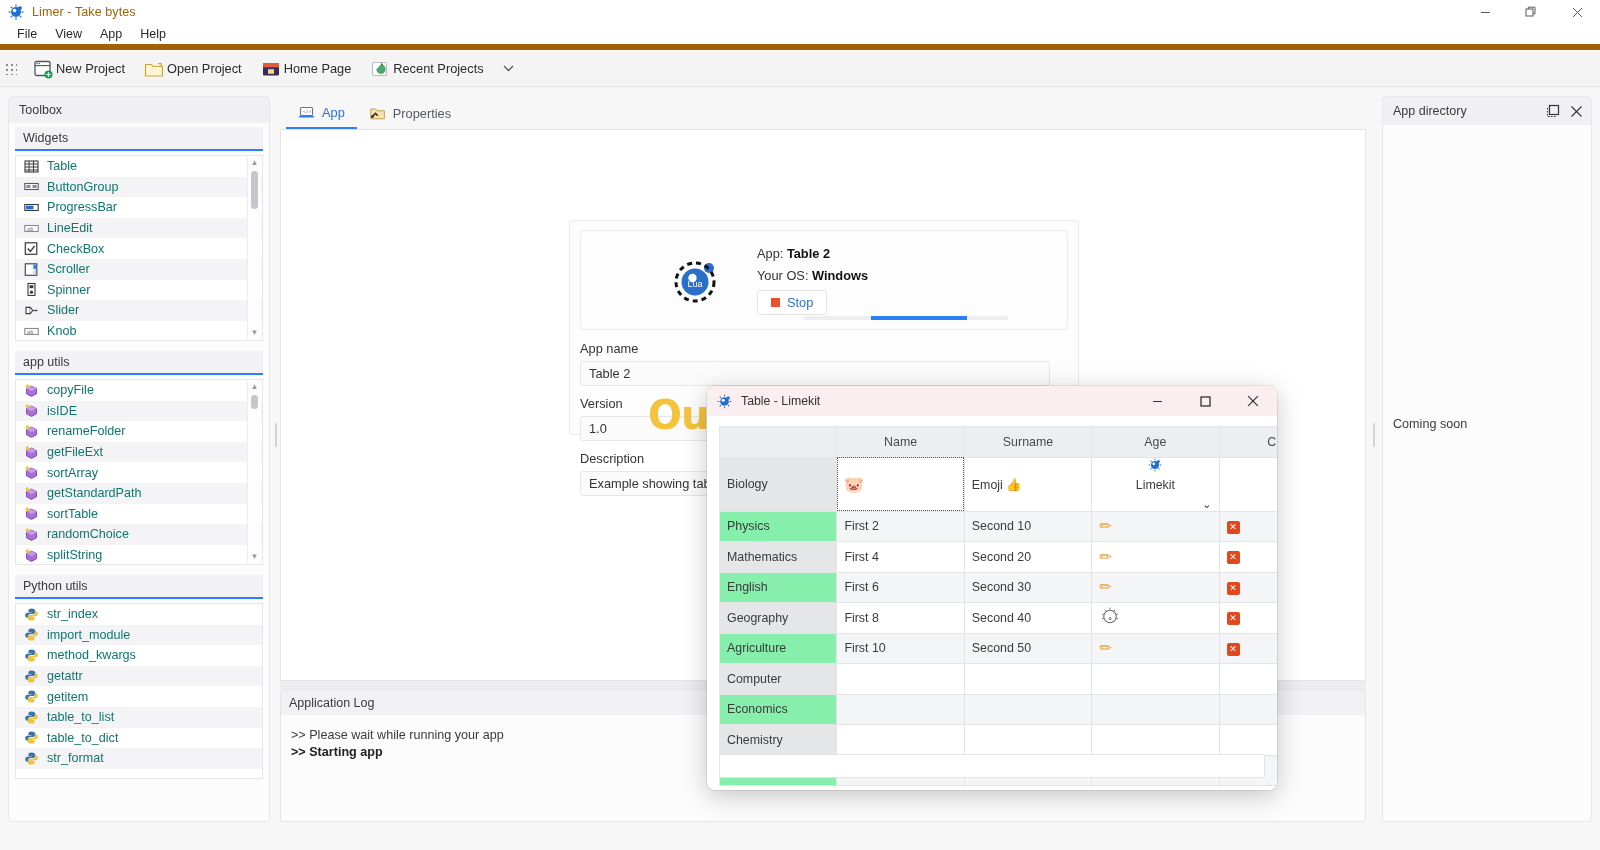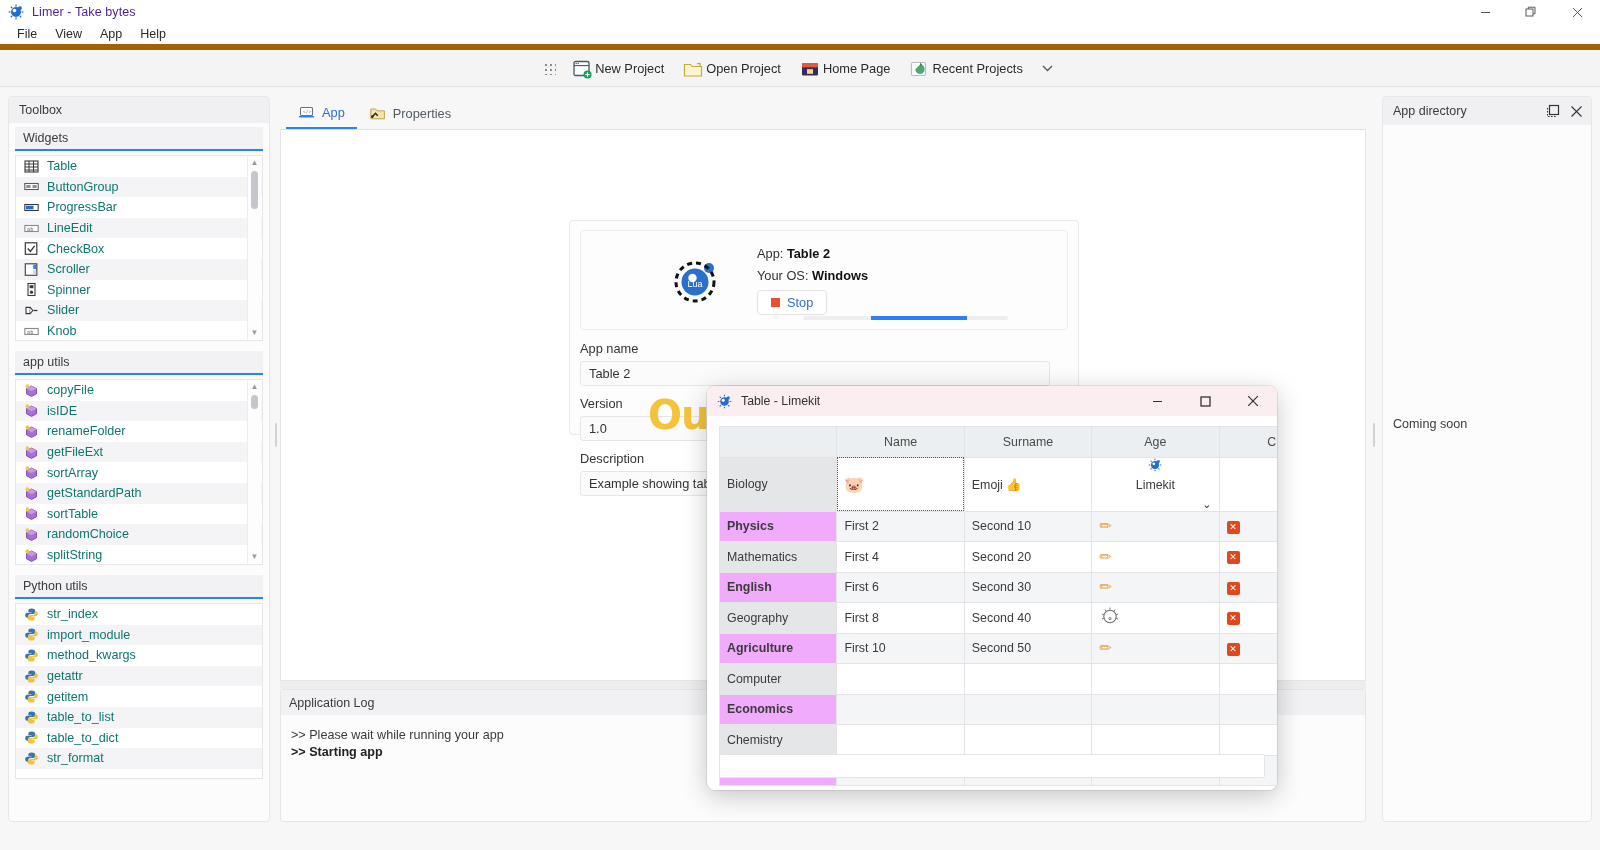--- a/index.html
+++ b/index.html
@@ -17,21 +17,21 @@
   
   .titlebar {
     position: absolute; left: 0; top: 0; width: 1600px; height: 24px;
     background: #ffffff;
     display: flex; align-items: center;
   }
   .tb-icon {
     width: 16px; height: 16px; margin-left: 8px; margin-right: 8px;
     flex: 0 0 auto;
   }
-  .tb-title { font-size: 12.5px; color: #4c1d95; letter-spacing: .1px; }
+  .tb-title { font-size: 12.5px; color: #a16207; letter-spacing: .1px; }
   .tb-controls { margin-left: auto; display: flex; height: 24px; }
   .tb-btn {
     width: 46px; height: 24px; display: flex; align-items: center; justify-content: center;
     color: #5a5a5a;
   }
   .tb-btn svg { display: block; }
 
   
   .menubar {
     position: absolute; left: 0; top: 24px; width: 1600px; height: 26px;
@@ -41,21 +41,21 @@
   }
   .menu-item {
     font-size: 12.5px; color: #2a2a2a; padding: 3px 9px; border-radius: 3px;
   }
 
   
   .toolbar {
     position: absolute; left: 0; top: 51px; width: 1600px; height: 36px;
     background: #f4f4f5;
     border-bottom: 1px solid #e2e2e4;
-    display: flex; align-items: center; justify-content: center;
+    display: flex; align-items: center;
   }
   .grip {
     width: 22px; height: 36px; display:flex; align-items:center; justify-content:center;
   }
   .grip i {
     display:block; width: 12px; height: 12px;
     background-image:
       radial-gradient(circle 1.3px at 2px 2px, #8a8a8e 99%, transparent 100%),
       radial-gradient(circle 1.3px at 7px 2px, #8a8a8e 99%, transparent 100%),
       radial-gradient(circle 1.3px at 12px 2px, #8a8a8e 99%, transparent 100%),
@@ -249,21 +249,21 @@
   .dlg-body { padding: 10px 12px 0 12px; }
   .tbl { width: 628px; border-collapse: collapse; table-layout: fixed; }
   .tbl th, .tbl td {
     border: 1px solid #e4e4e6; height: 30.5px;
     font-size: 12.4px; color: #3b3b3b; font-weight: normal;
     padding: 0 7px; text-align: left; overflow: hidden; white-space: nowrap;
   }
   .tbl th { background: #eceff1; text-align: center; color: #4a4a4a; }
   .tbl th.corner { background: #eceff1; }
   .tbl td.rowhead { background: #e4e6e8; color: #3b3b3b; }
-  .tbl tr.alt td.rowhead { background: #f0abfc; font-weight: bold; }
+  .tbl tr.alt td.rowhead { background: #86efac; }
   .tbl td.cell { background: #ffffff; }
   .tbl tr.alt td.cell { background: #f4f5f6; }
   .ctr { text-align: center; }
   .pencil { color: #e8a33d; font-size: 15px; }
   .del-badge {
     display:inline-block; width: 13px; height: 13px; background:#e0481e;
     border-radius: 2px; color:#fff; font-size: 9px; line-height: 13px; text-align:center;
     font-family: "DejaVu Sans", sans-serif;
   }
   .combo {

